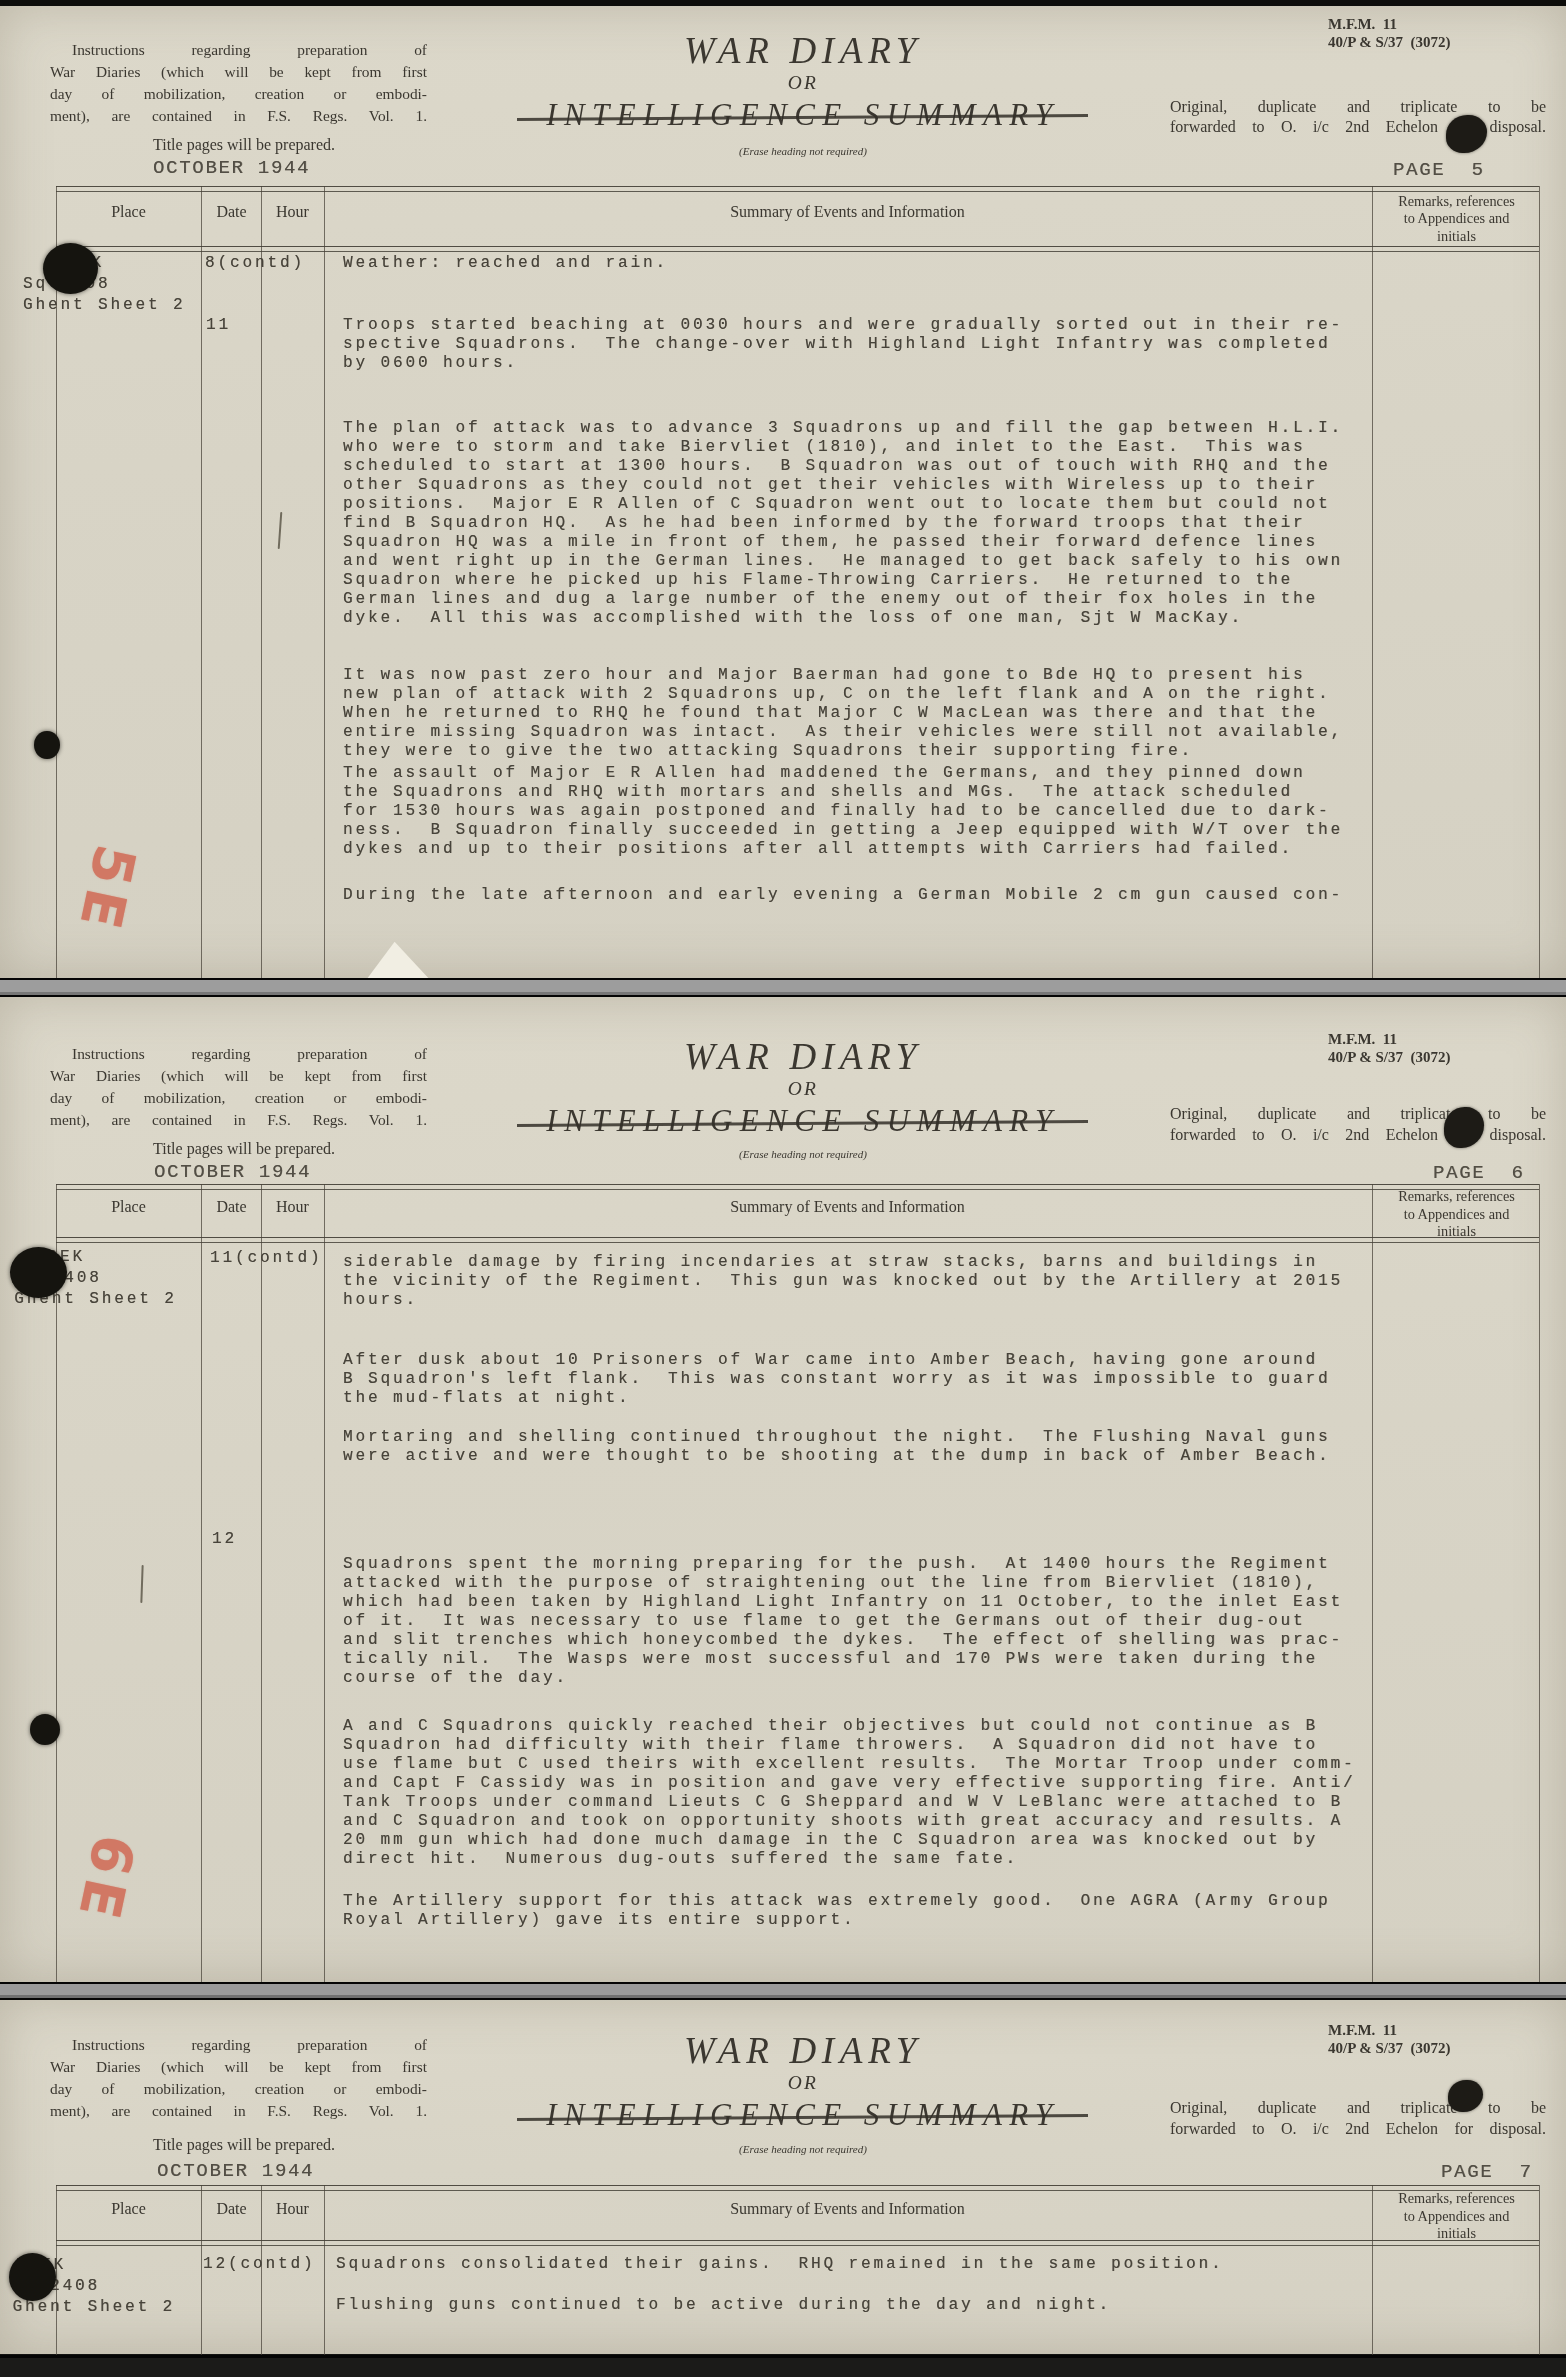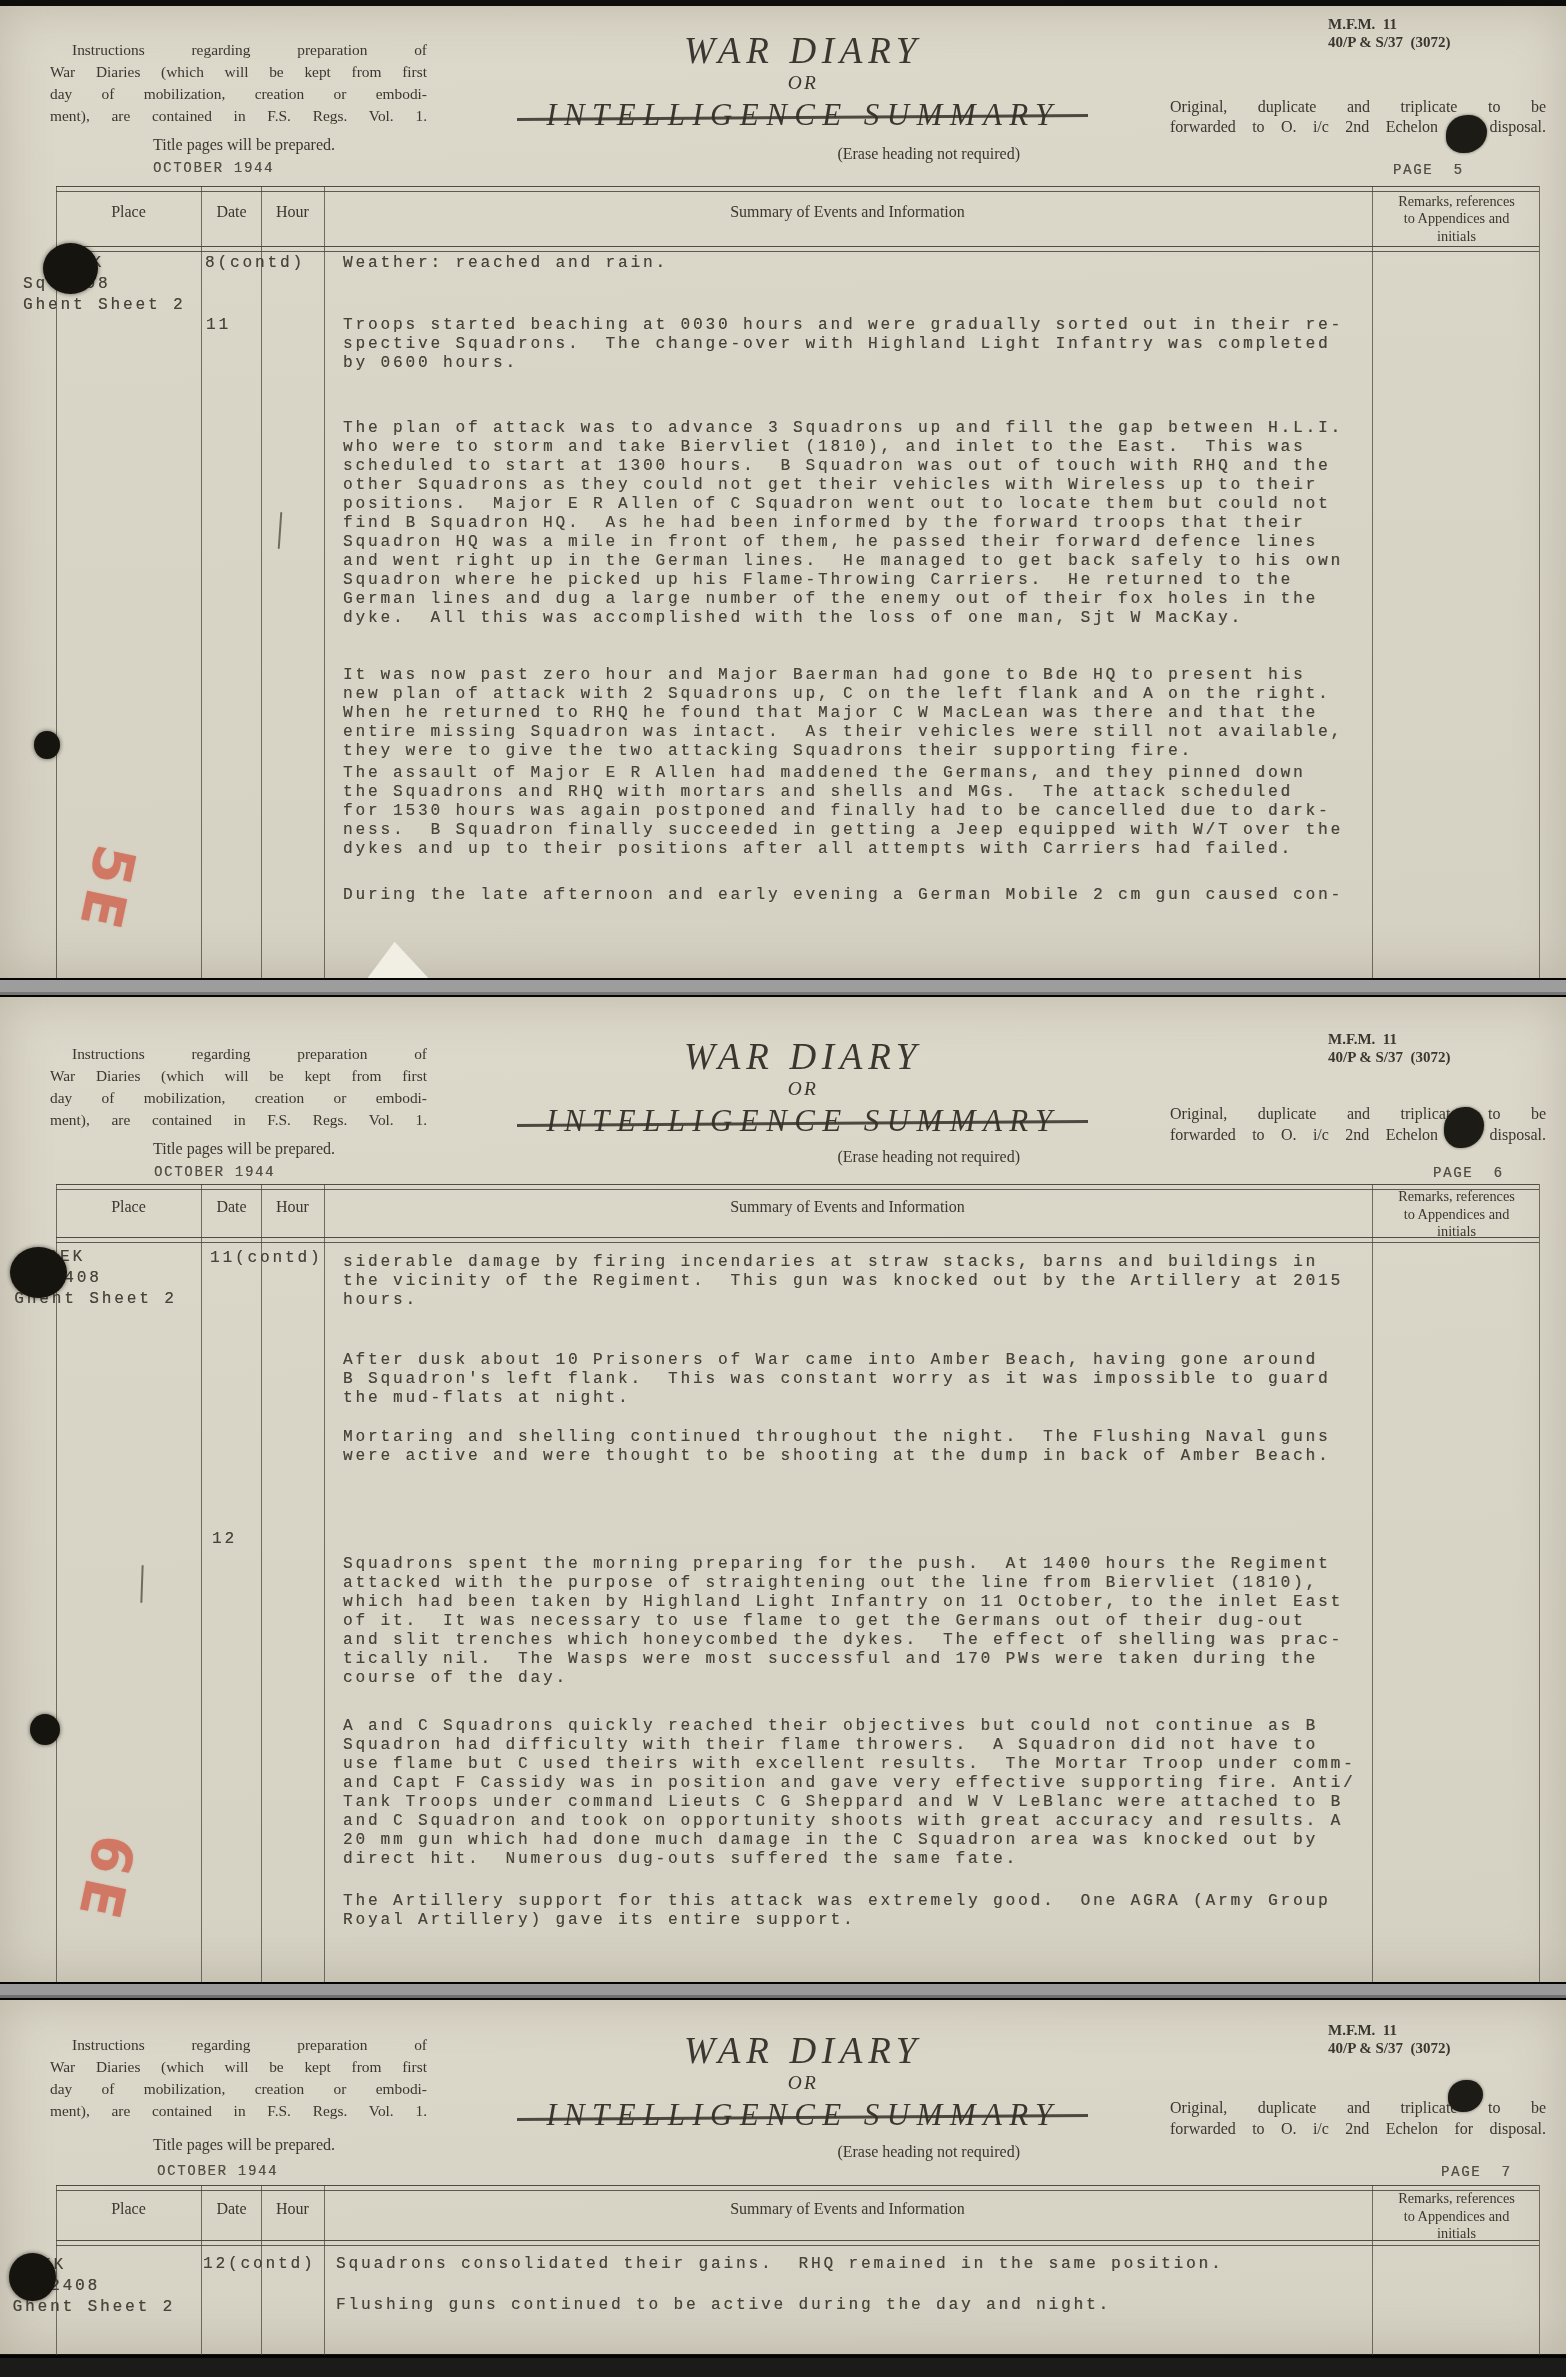--- a/index.html
+++ b/index.html
@@ -15,32 +15,32 @@
   
   .pr{position:absolute;color:rgba(46,43,37,.93);}
   .ins{width:377px;font-size:15.4px;line-height:22px;text-align:justify;text-align-last:justify;
        text-indent:22px;white-space:pre-line;}
   .tnote{width:246px;text-align:center;font-size:16px;}
   .wtitle{width:434px;text-align:center;font-style:italic;font-size:37px;letter-spacing:5.7px;}
   .wor{width:434px;text-align:center;font-style:italic;font-size:19.4px;letter-spacing:2.3px;}
   .wint{width:514px;text-align:center;font-style:italic;font-size:31px;letter-spacing:7.4px;}
   .wint::after{content:"";position:absolute;left:-28.6px;right:-28.6px;top:54%;height:2.9px;
        background:rgba(52,48,41,.85);transform:rotate(-.4deg);}
-  .erase{width:434px;text-align:right;font-size:16px;}
+  .erase{width:434px;text-align:center;font-style:italic;font-size:11px;}
   .mfm{font-size:15px;font-weight:700;line-height:17.7px;white-space:pre;}
   .disposal{width:376px;font-size:16px;line-height:20.6px;text-align:justify;text-align-last:justify;
        white-space:pre-line;}
   .colh{font-size:16px;text-align:center;}
   .remh{font-size:14.3px;line-height:17.7px;text-align:center;white-space:pre-line;}
   
   .tw{position:absolute;font-family:"Liberation Mono","DejaVu Sans Mono",monospace;
       font-size:16px;letter-spacing:2.9px;line-height:19px;color:#47433a;white-space:pre-wrap;
       text-shadow:0.3px 0.3px 0.5px rgba(70,64,52,.55);}
   .place{line-height:21px;}
-  .lbl{font-size:14px;letter-spacing:1.7px;color:#524e45;white-space:pre;}
+  .lbl{font-size:19px;letter-spacing:1.7px;color:#524e45;white-space:pre;}
   
   .dbl{position:absolute;height:4px;border-top:1.1px solid rgba(62,58,49,.88);
        border-bottom:1.1px solid rgba(62,58,49,.8);}
   .vline{position:absolute;width:1.1px;background:rgba(70,65,56,.72);}
   
   .punch{position:absolute;background:#15140f;border-radius:50%;box-shadow:0 0 4px rgba(20,18,14,.65);}
   .blot{position:absolute;background:#1d1b16;border-radius:54% 46% 58% 42%;box-shadow:0 0 2.9px rgba(25,22,17,.6);}
   .redmark{position:absolute;font-family:"DejaVu Sans",sans-serif;font-weight:bold;font-size:56px;
        letter-spacing:5.7px;color:#d0604a;opacity:.78;transform:rotate(102deg);white-space:pre;
        text-shadow:0 0 1.7px rgba(208,96,74,.5);}

